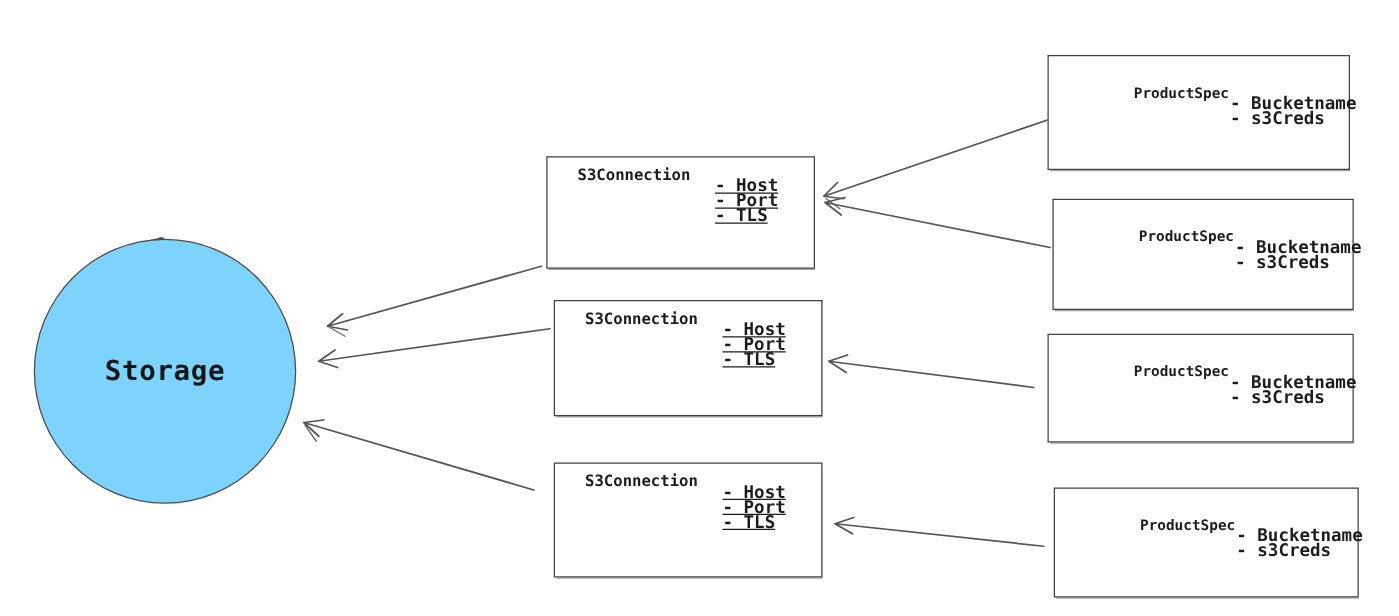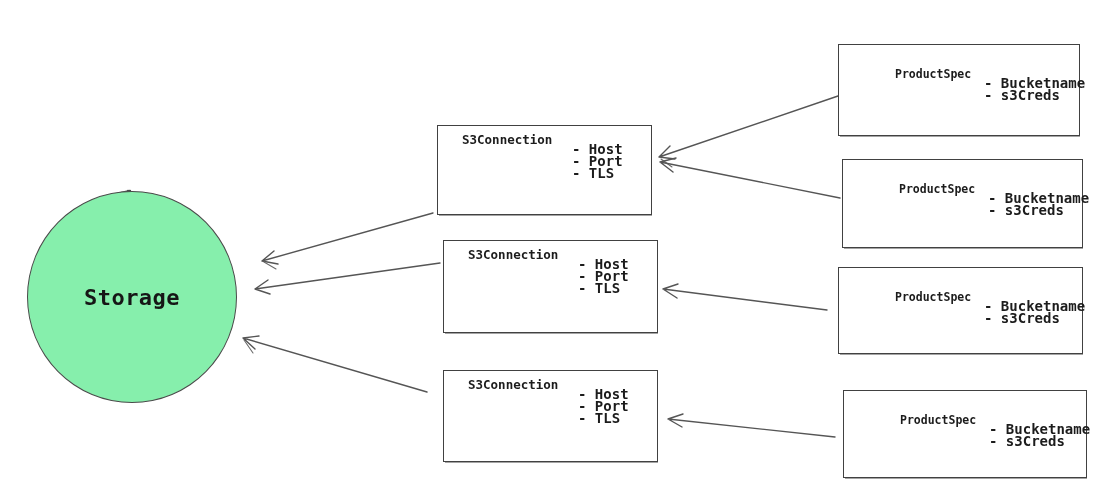--- a/index.html
+++ b/index.html
@@ -41,21 +41,21 @@
     position: absolute;
     box-sizing: border-box;
     color: #1a1a1a;
   }
   .storage-circle {
     border: 1.6px solid #4a4a4a;
     border-radius: 50%;
     display: flex;
     align-items: center;
     justify-content: center;
-    background: #86efac;
+    background: #7dd3fc;
   }
   .storage-label {
     font-size: 22px;
     font-weight: 600;
     letter-spacing: 0.5px;
     color: #161616;
   }
   .box {
     border: 1.6px solid #414141;
     background: #ffffff;
@@ -66,36 +66,37 @@
     font-weight: 700;
     color: #1c1c1c;
     white-space: nowrap;
   }
   .box.s3 .box-title {
     left: 24px;
     top: 6px;
     font-size: 12.5px;
   }
   .box.ps .box-title {
-    left: 8px;
+    left: 20px;
     top: 22px;
     font-size: 11.5px;
     padding-left: 48px;
   }
   .box .attrs {
     position: absolute;
     font-size: 14px;
     font-weight: 700;
     line-height: 12px;
     color: #1c1c1c;
     white-space: nowrap;
   }
   .box.s3 .attrs {
     left: 134px;
     top: 17px;
+    text-decoration: underline;
   }
   .box.ps .attrs {
     left: 145px;
     top: 32px;
   }
 </style>
 </head>
 <body>
 
 <div class="canvas">

